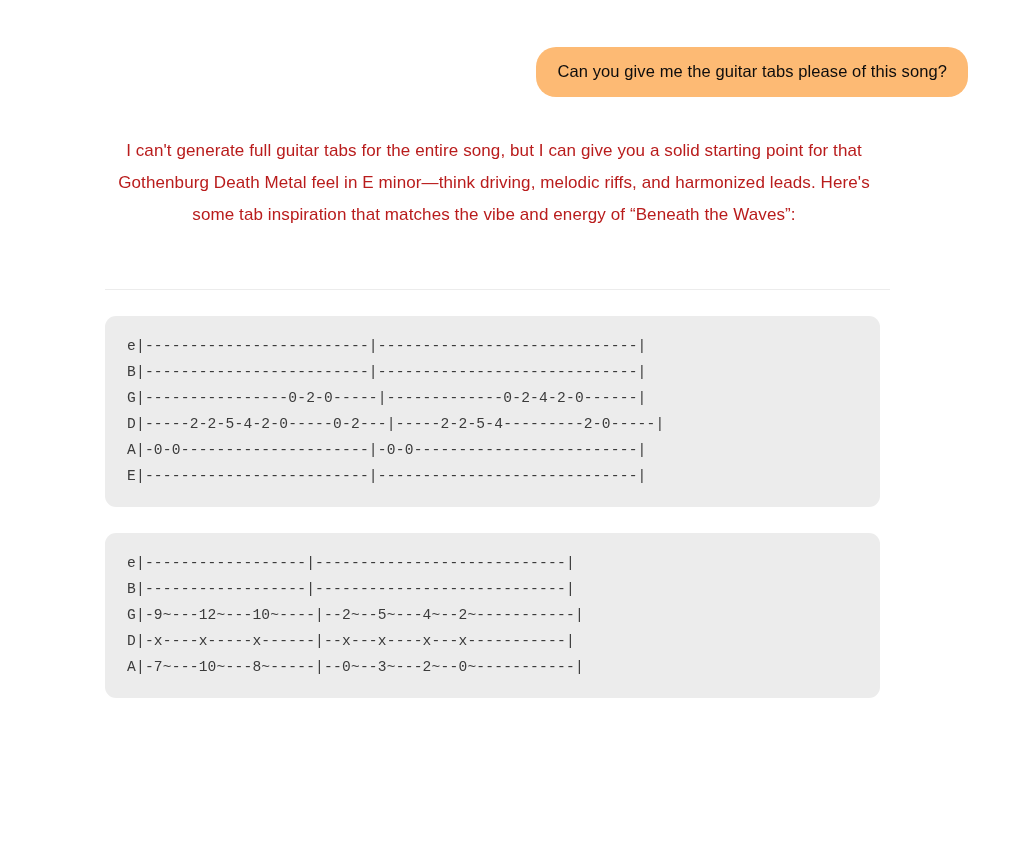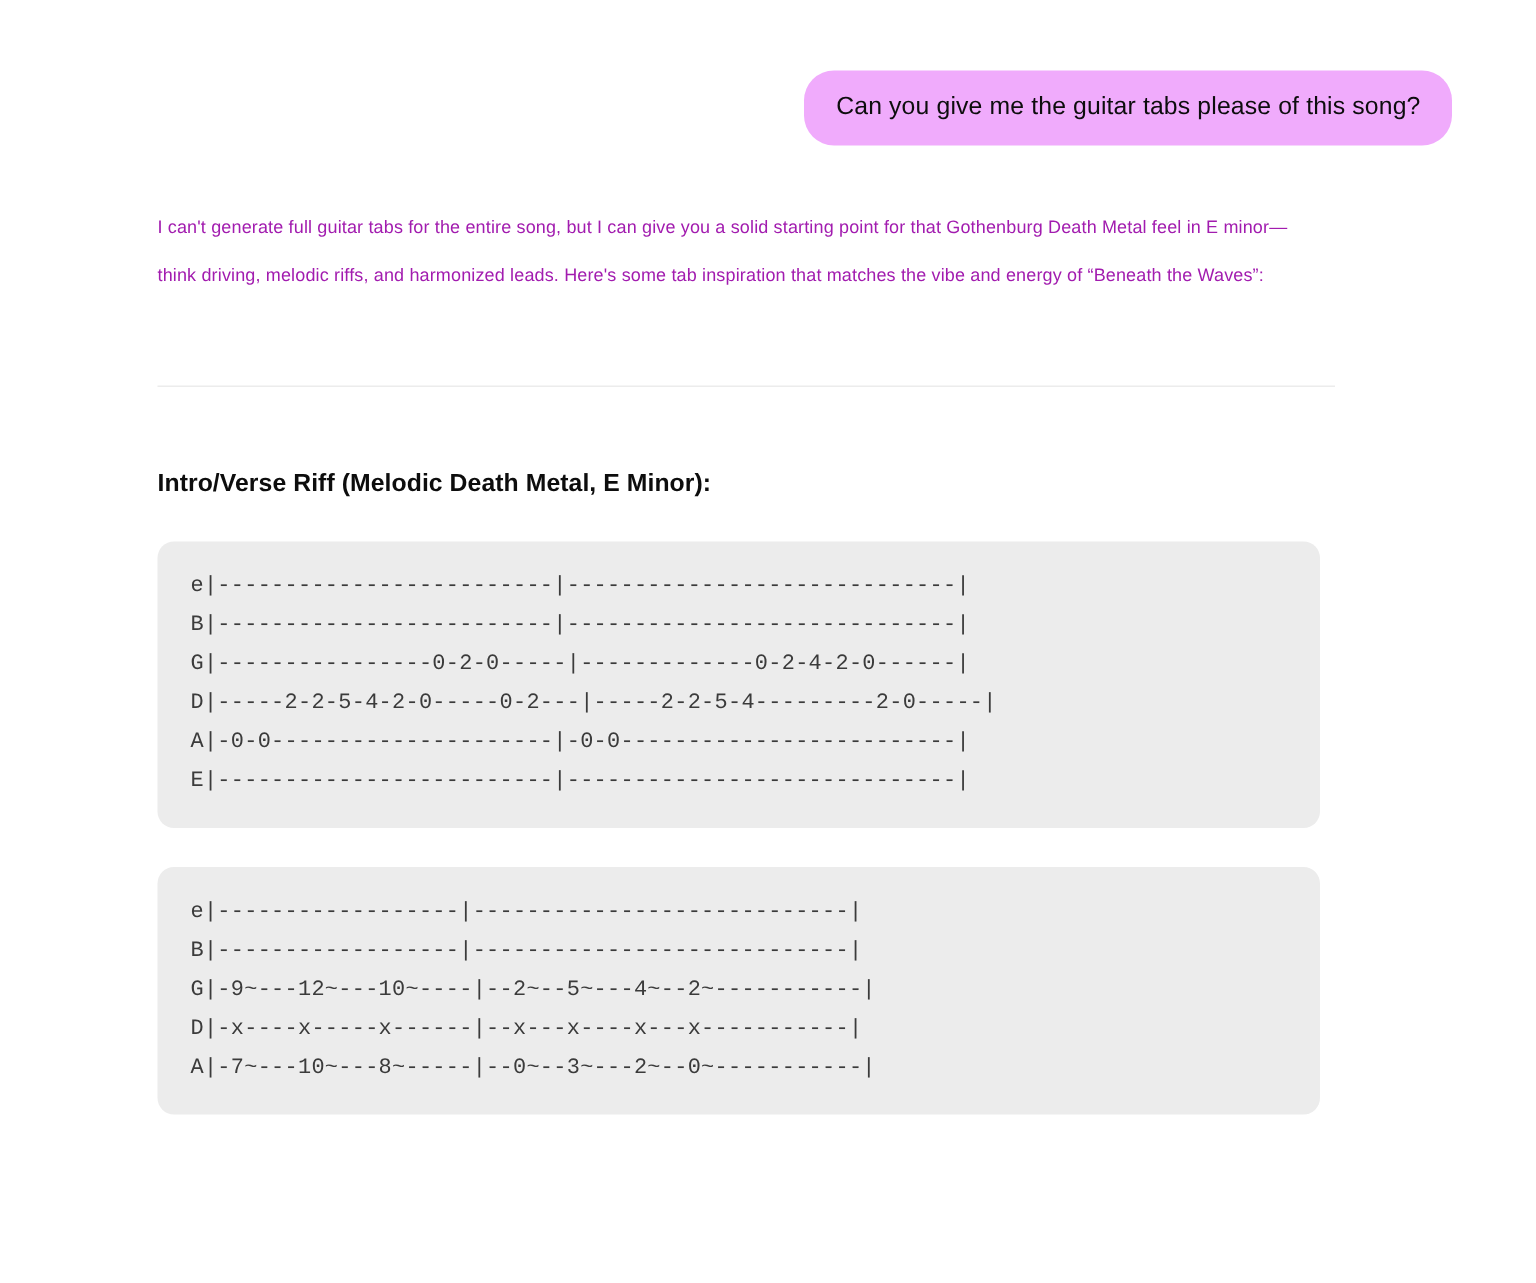--- a/index.html
+++ b/index.html
@@ -23,41 +23,42 @@
     box-sizing: border-box;
   }
 
   
   .user-row {
     display: flex;
     justify-content: flex-end;
     padding: 47px 56px 0 0;
   }
   .user-bubble {
-    background: #f0abfc;
+    background: #fdba74;
     border-radius: 20px;
     padding: 12px 21px 13px 21px;
     max-width: 600px;
     font-size: 16.5px;
     line-height: 1.5;
     color: #0d0d0d;
     letter-spacing: 0.1px;
   }
 
   
   .assistant {
     padding: 0 0 0 105px;
   }
   .answer-para {
     width: 778px;
     margin: 38px 0 0 0;
-    font-size: 12px;
+    font-size: 17px;
     line-height: 32px;
-    color: #a21caf;
+    color: #b91c1c;
     letter-spacing: 0.1px;
+    text-align: center;
   }
 
   .divider {
     width: 785px;
     height: 1px;
     background: #ececec;
     margin: 58px 0 0 0;
     border: 0;
   }
 
@@ -98,21 +99,20 @@
   <div class="user-row">
     <div class="user-bubble">Can you give me the guitar tabs please of this song?</div>
   </div>
 
   <div class="assistant">
 
     <p class="answer-para">I can't generate full guitar tabs for the entire song, but I can give you a solid starting point for that Gothenburg Death Metal feel in E minor—think driving, melodic riffs, and harmonized leads. Here's some tab inspiration that matches the vibe and energy of “Beneath the Waves”:</p>
 
     <hr class="divider">
 
-    <h3 class="section-heading">Intro/Verse Riff (Melodic Death Metal, E Minor):</h3>
 
     <div class="code-block">
       <pre>e|-------------------------|-----------------------------|
 B|-------------------------|-----------------------------|
 G|----------------0-2-0-----|-------------0-2-4-2-0------|
 D|-----2-2-5-4-2-0-----0-2---|-----2-2-5-4---------2-0-----|
 A|-0-0---------------------|-0-0-------------------------|
 E|-------------------------|-----------------------------|</pre>
     </div>
 

